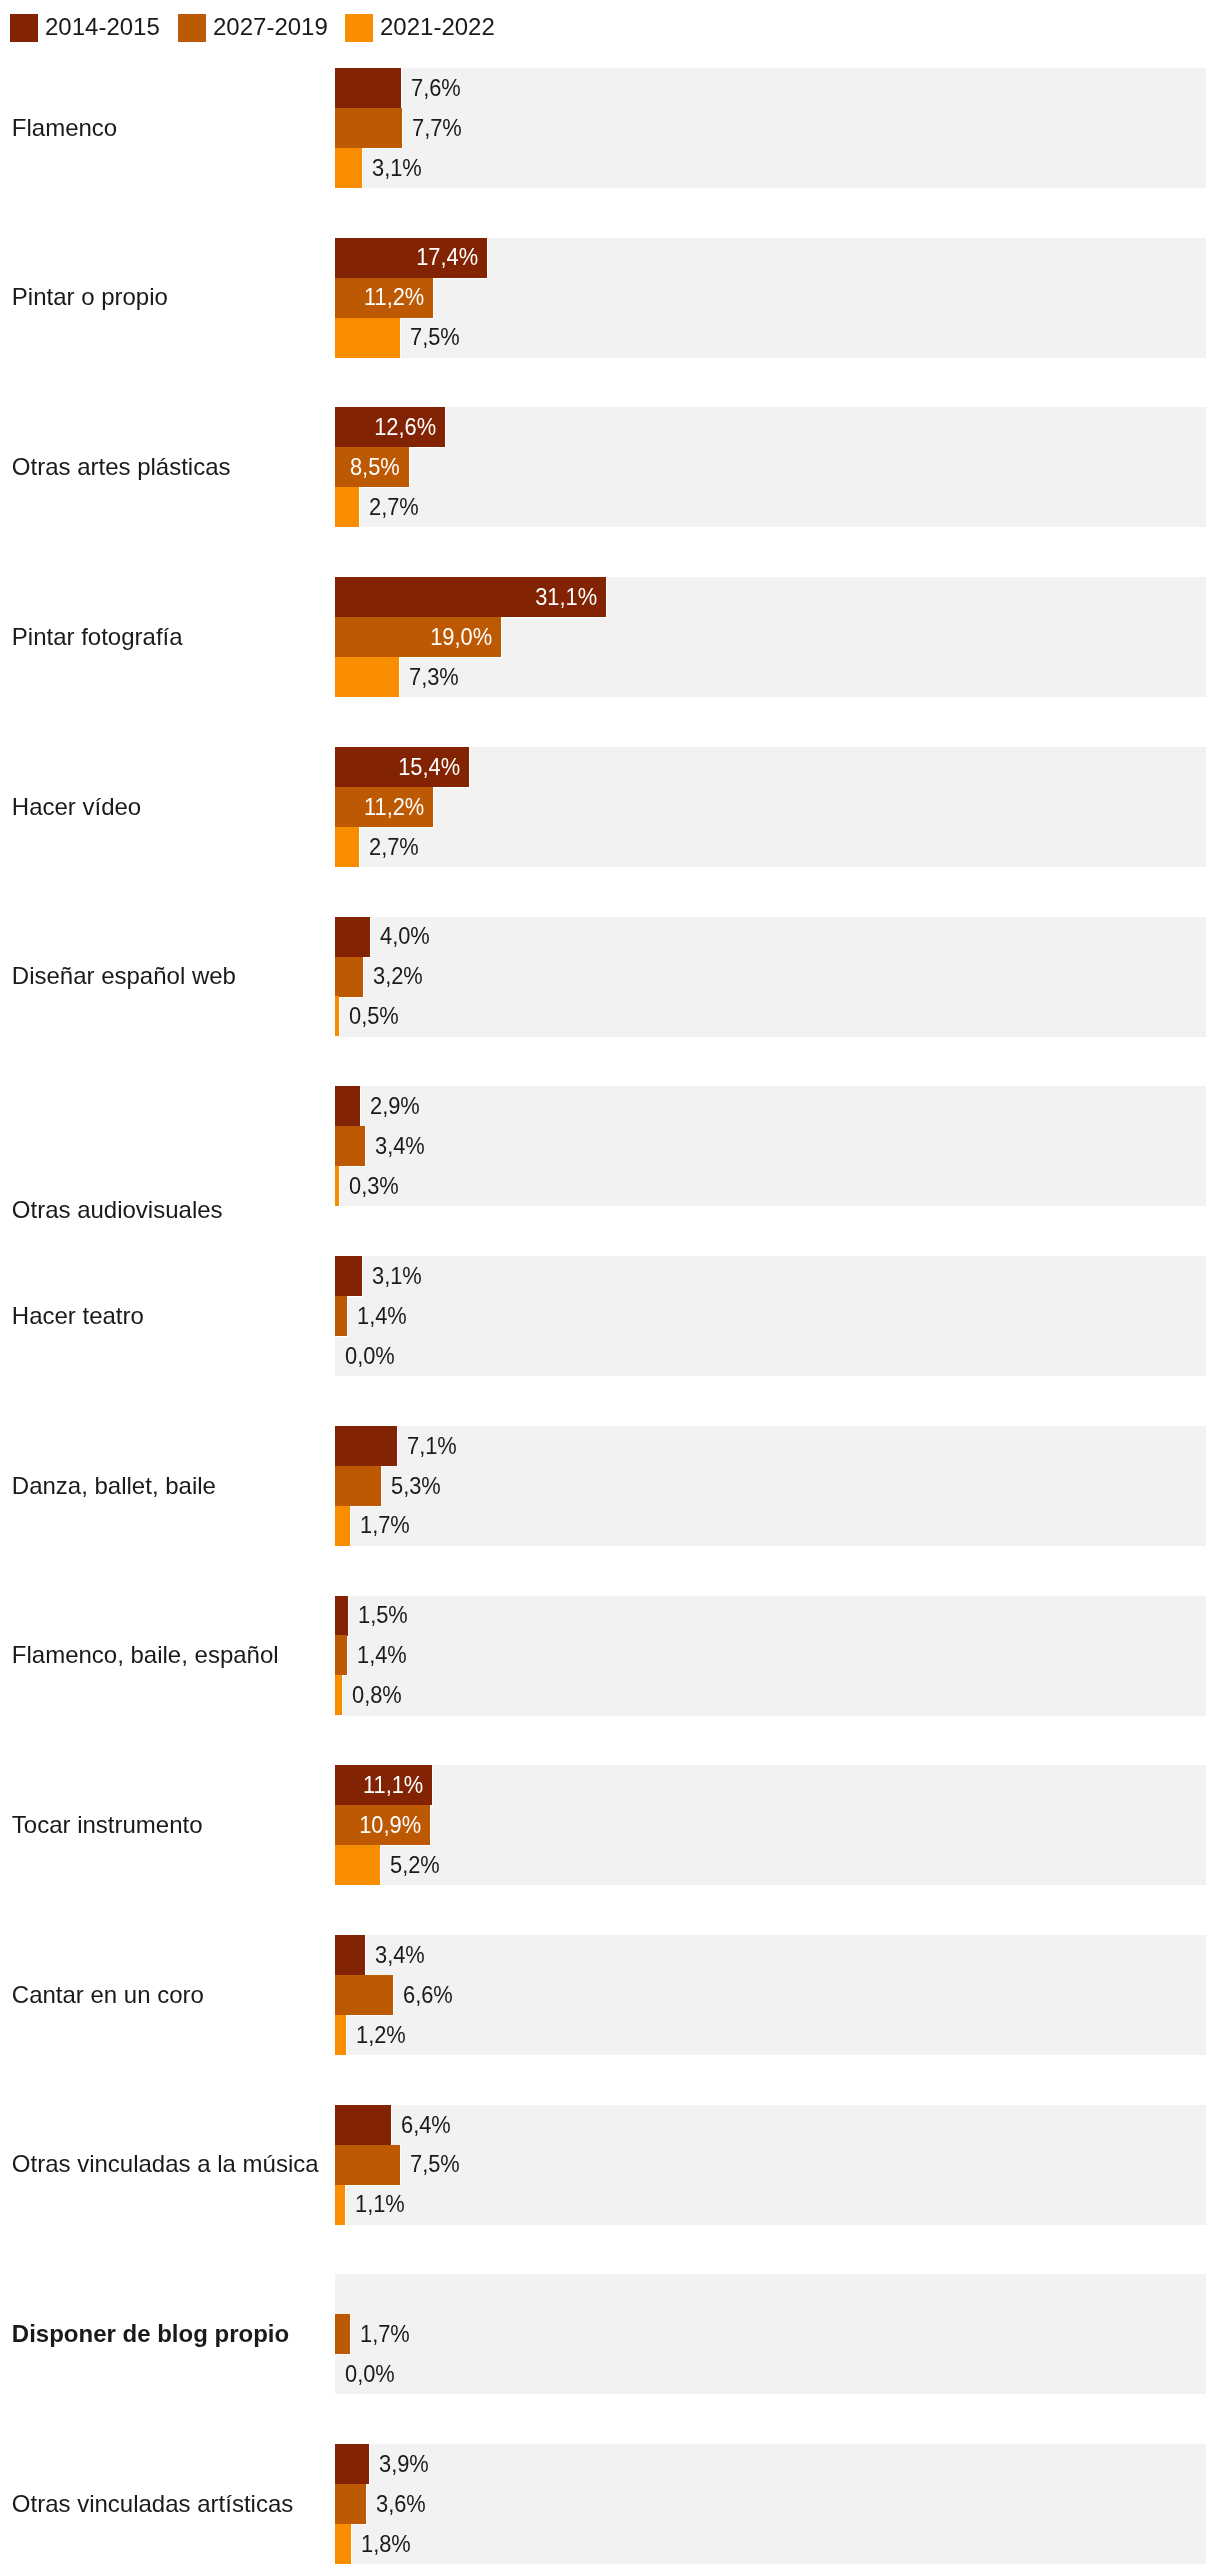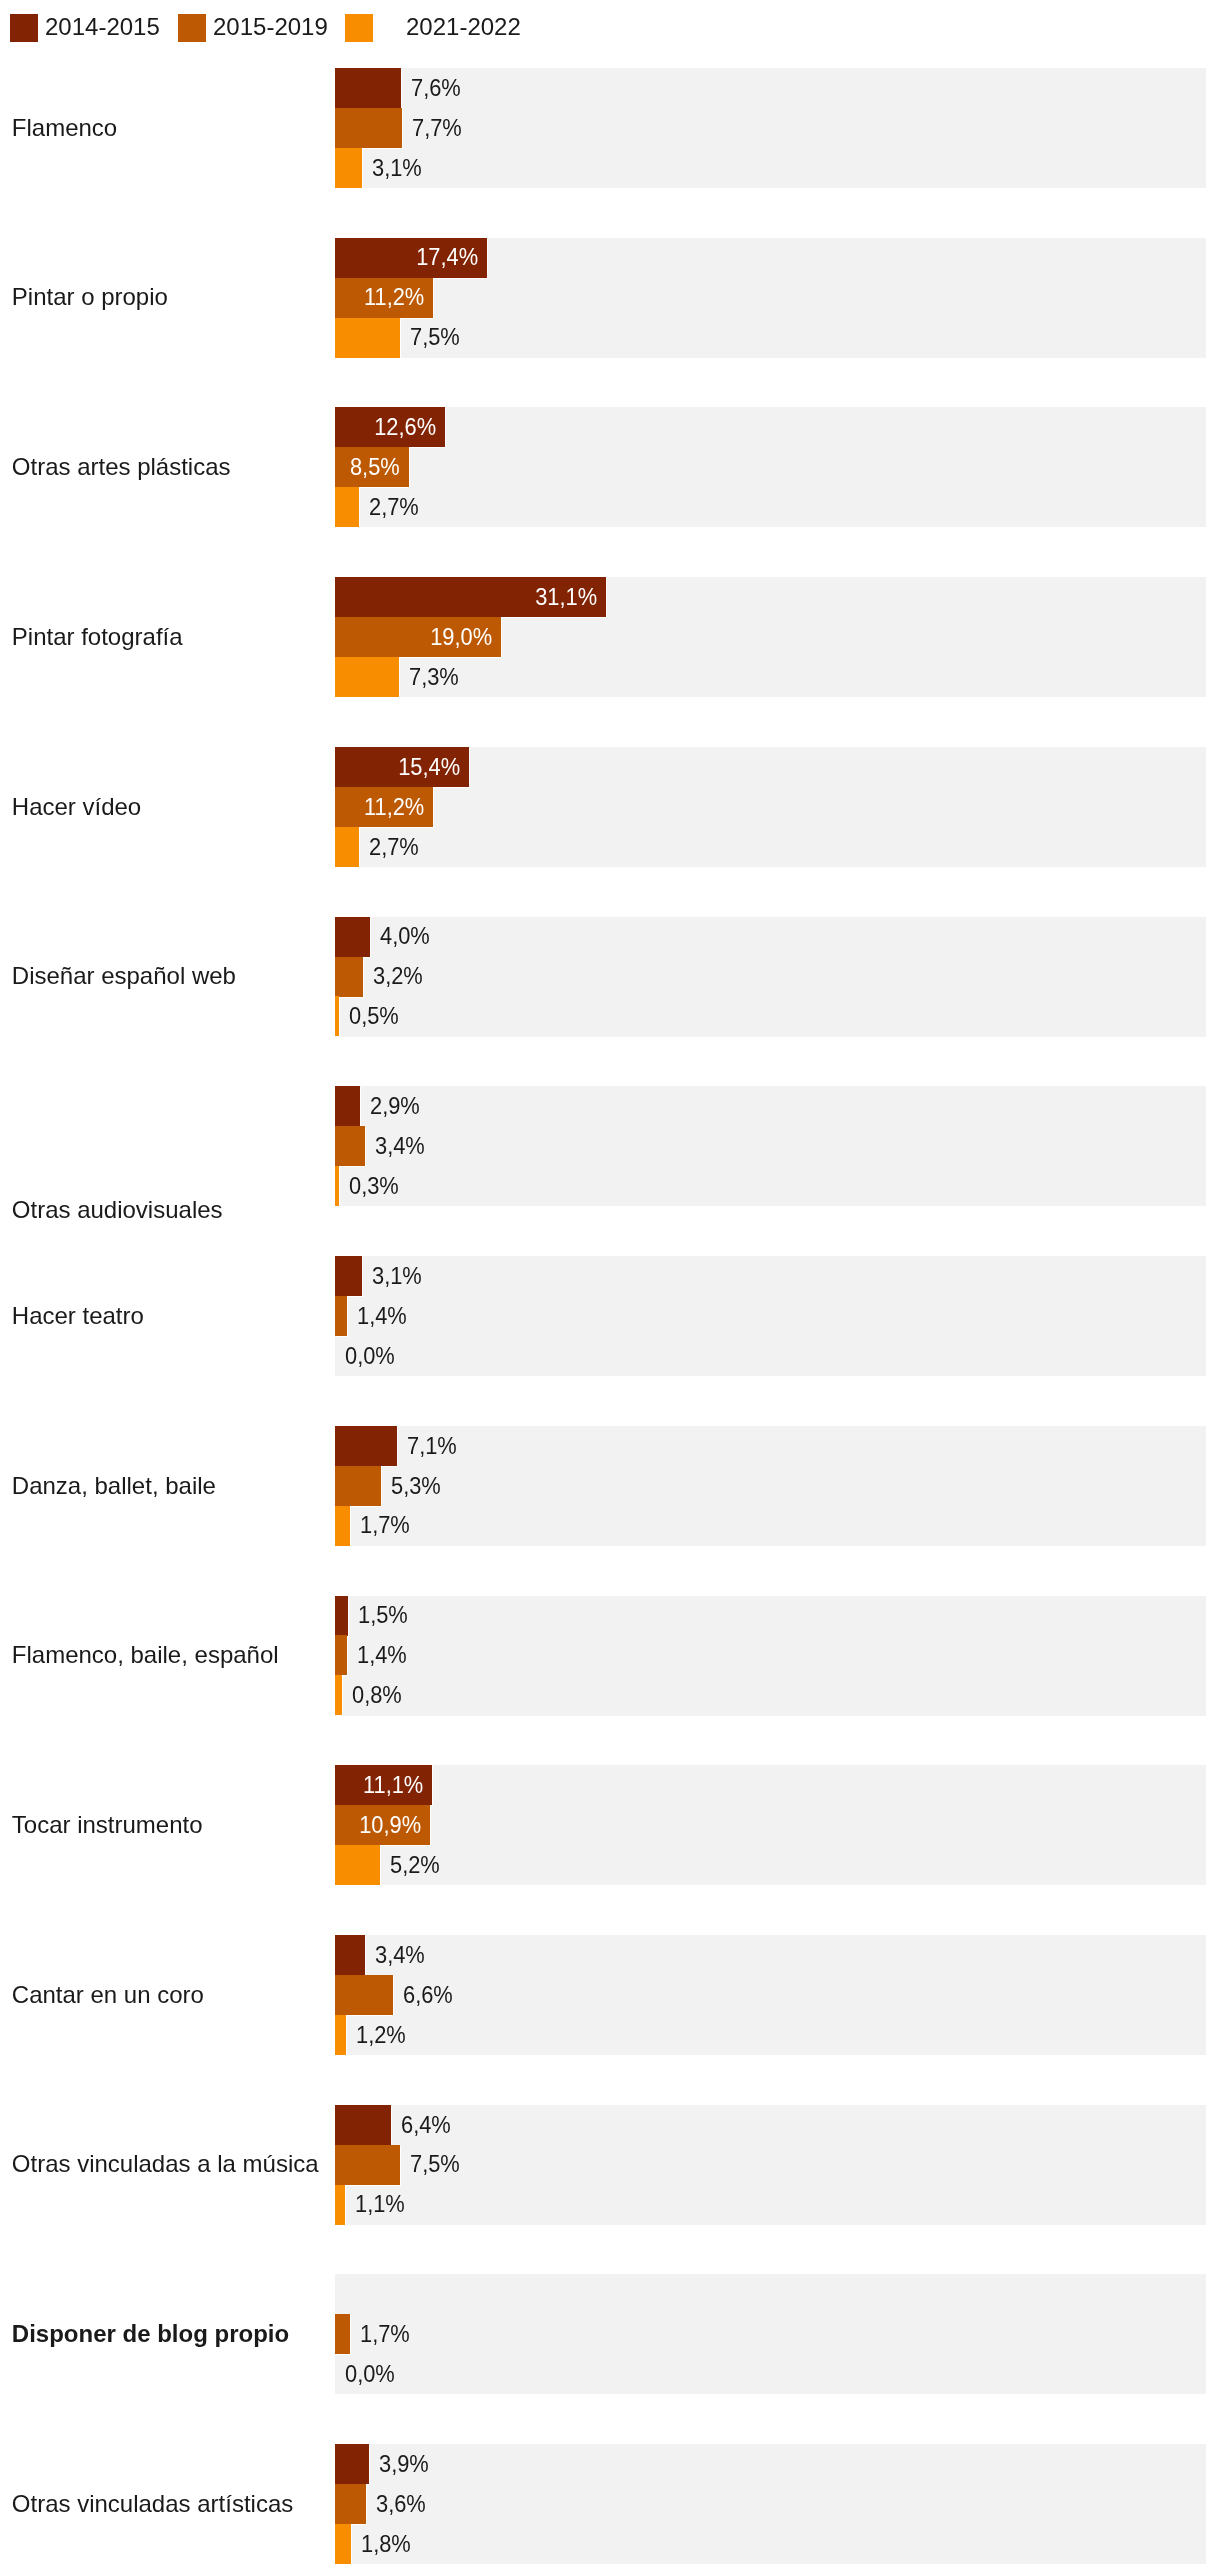--- a/index.html
+++ b/index.html
@@ -28,25 +28,25 @@
 </head>
 <body>
 
 <div id="legend">
     <div class="lg-item" style="left: 10px; width: 155px;">
       <span class="lg-swatch" style="background: rgb(130, 36, 3);"></span>
       <span class="lg-label" style="left: 35px;">2014-2015</span>
     </div>
     <div class="lg-item" style="left: 178px; width: 155px;">
       <span class="lg-swatch" style="background: rgb(189, 89, 2);"></span>
-      <span class="lg-label" style="left: 35px;">2015-2019</span>
+      <span class="lg-label" style="left: 35px;">2027-2019</span>
     </div>
     <div class="lg-item" style="left: 345px; width: 155px;">
       <span class="lg-swatch" style="background: rgb(249, 141, 0);"></span>
-      <span class="lg-label" style="left: 35px; margin-left: 26px;">2021-2022</span>
+      <span class="lg-label" style="left: 35px;">2021-2022</span>
     </div>
   </div>
 <div id="plot">
     <div class="band" style="top: 68px;"></div>
     <div class="cat-label" style="top: 111px;">Flamenco</div>
     <div class="bar" style="top: 68px; width: 66px; background: rgb(130, 36, 3);"></div>
     <div class="vlabel" style="top: 71px; left: 411px;">7,6%</div>
     <div class="bar" style="top: 108px; width: 67px; background: rgb(189, 89, 2);"></div>
     <div class="vlabel" style="top: 111px; left: 412px;">7,7%</div>
     <div class="bar" style="top: 148px; width: 27px; background: rgb(249, 141, 0);"></div>

